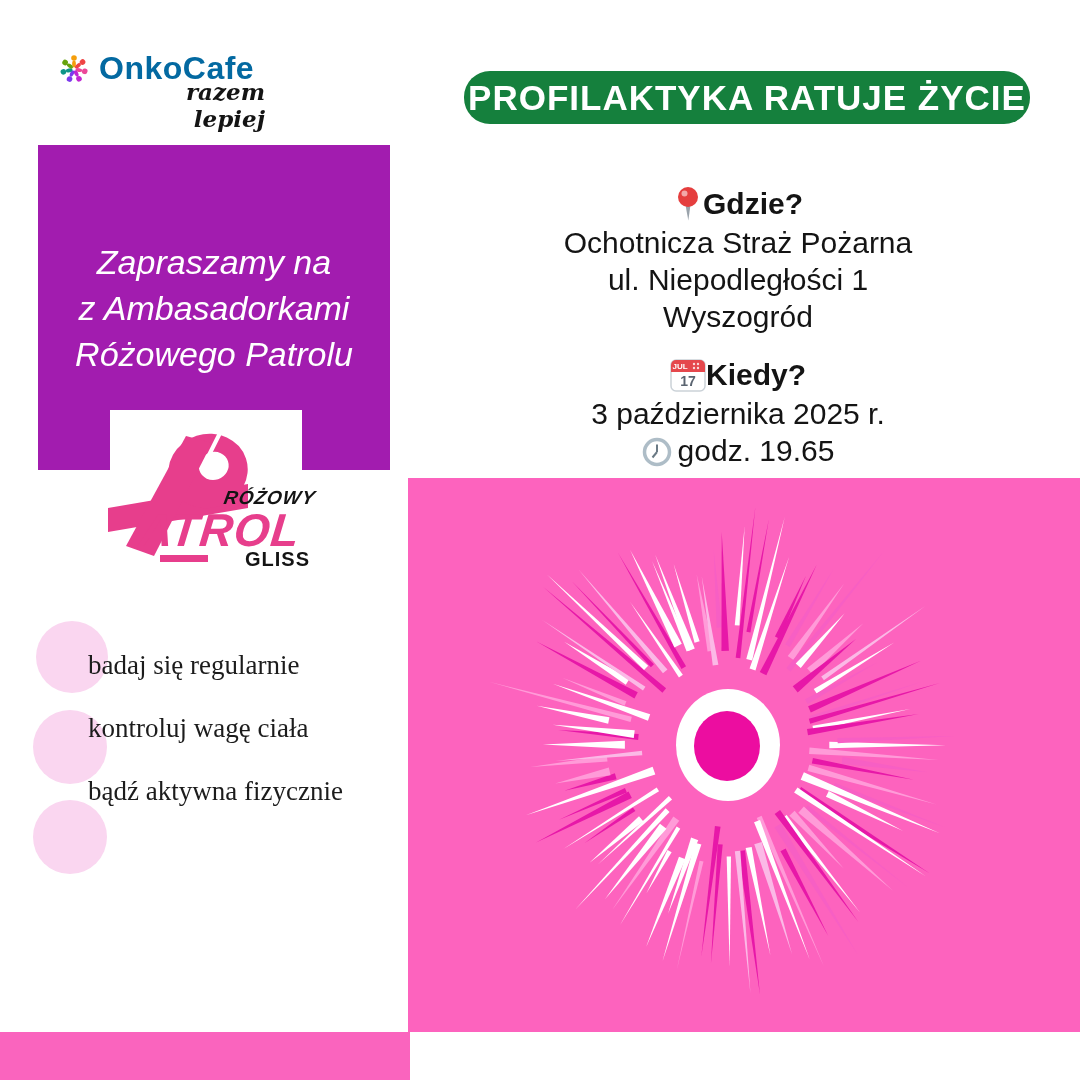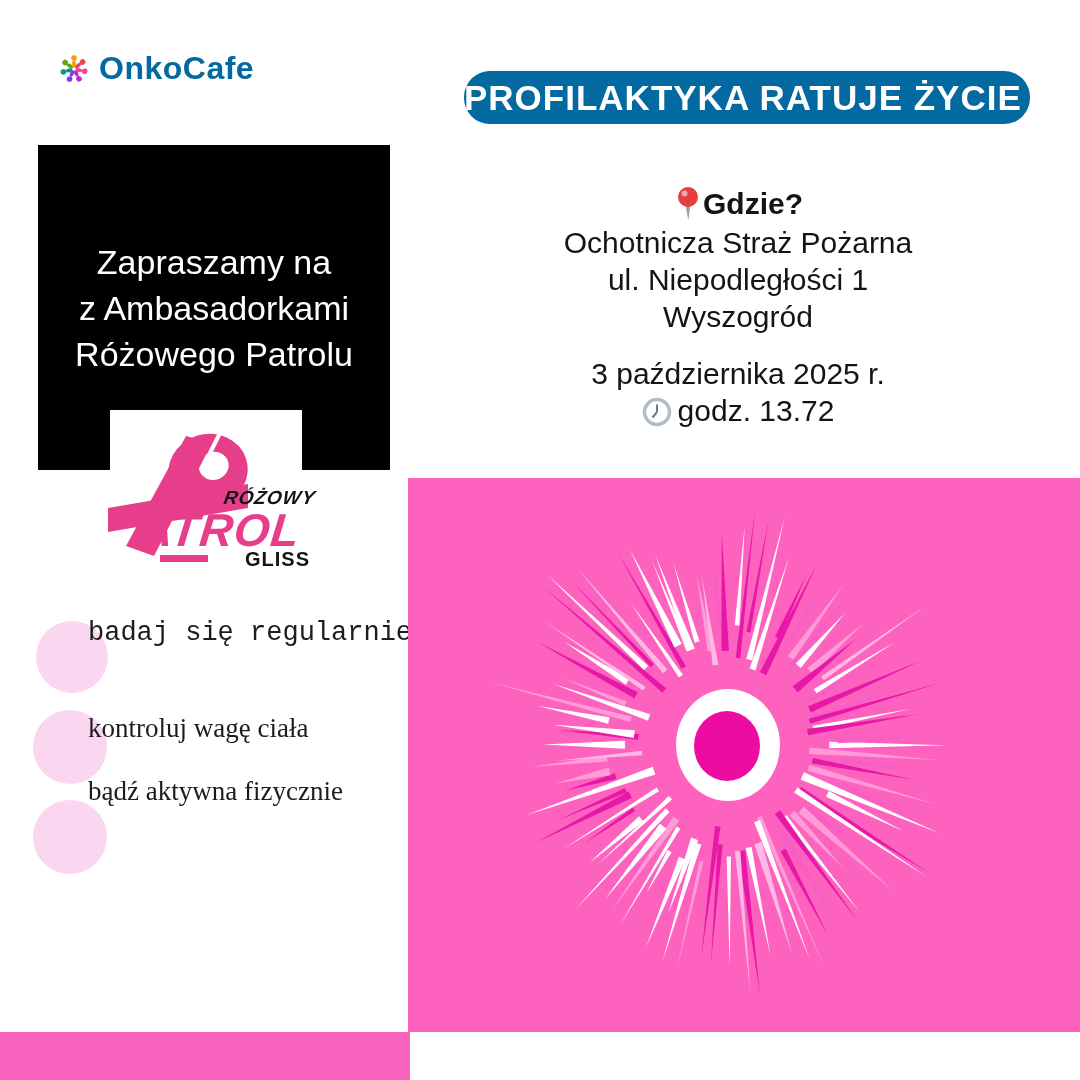--- a/index.html
+++ b/index.html
@@ -6,27 +6,27 @@
   .poster{position:relative;width:1080px;height:1080px;background:#ffffff;overflow:hidden;
           font-family:"Liberation Sans",sans-serif;color:#141414;}
   .abs{position:absolute;}
 
   
   .brand-name{font-size:32px;font-weight:800;color:#0369a1;letter-spacing:.5px;}
   .brand-tagline{font-family:"DejaVu Serif",serif;font-style:italic;font-weight:700;
                  font-size:23px;color:#141414;text-align:right;}
 
   
-  .banner{left:464px;top:71px;width:566px;height:53px;background:#0369a1;border-radius:26px;
-          display:flex;align-items:center;}
+  .banner{left:464px;top:71px;width:566px;height:53px;background:#15803d;border-radius:26px;
+          display:flex;align-items:center;justify-content:center;}
   .banner span{color:#ffffff;font-size:35px;font-weight:600;letter-spacing:1px;white-space:nowrap;}
 
   
-  .invite{left:38px;top:145px;width:352px;height:325px;background:#000000;
-          display:flex;flex-direction:column;align-items:center;justify-content:center;}
+  .invite{left:38px;top:145px;width:352px;height:325px;background:#a21caf;
+          display:flex;flex-direction:column;align-items:center;justify-content:center;font-style:italic;}
   .invite .line{color:#ffffff;font-size:34px;line-height:46px;text-align:center;white-space:nowrap;}
   .invite .bold{font-weight:700;}
   .notch{left:110px;top:410px;width:192px;height:61px;background:#ffffff;}
 
   
   .rozowy{left:224px;top:487px;font-size:19px;font-weight:800;font-style:italic;
           letter-spacing:1px;color:#141414;transform:skewX(-10deg);}
   .atrol{left:140px;top:503px;font-size:46px;font-weight:800;font-style:italic;
          letter-spacing:1px;color:#E73E8C;transform:skewX(-6deg);}
   .gliss{left:245px;top:548px;font-size:20px;font-weight:800;letter-spacing:1px;color:#141414;}
@@ -80,20 +80,21 @@
           <circle cx="17" cy="6" r="2.8" fill="#0D9488"></circle>
           <ellipse cx="17" cy="12" rx="1.9" ry="3.4" fill="#0D9488"></ellipse>
         </g>
       <g transform="rotate(306 17 17)">
           <circle cx="17" cy="6" r="2.8" fill="#65A30D"></circle>
           <ellipse cx="17" cy="12" rx="1.9" ry="3.4" fill="#65A30D"></ellipse>
         </g>
     </g>
   </svg>
   <div class="abs brand-name" style="left:99px;top:50px;">OnkoCafe</div>
+  <div class="abs brand-tagline" style="left:117px;top:78px;width:148px;">razem lepiej</div>
 
   <div class="abs banner">
     <span>PROFILAKTYKA RATUJE ŻYCIE</span>
   </div>
 
   <div class="abs invite">
     <div class="line">Zapraszamy na</div>
     <div class="line">z Ambasadorkami</div>
     <div class="line">Różowego Patrolu</div>
   </div>
@@ -109,44 +110,57 @@
     <line x1="112" y1="5" x2="95" y2="39" stroke="#ffffff" stroke-width="4"></line>
   </svg>
   <div class="abs rozowy">RÓŻOWY</div>
   <div class="abs atrol">ATROL</div>
   <div class="abs gliss-dash"></div>
   <div class="abs gliss">GLISS</div>
 
   <div class="abs dot" style="left:36px;top:621px;width:72px;height:72px;"></div>
   <div class="abs dot" style="left:33px;top:710px;width:74px;height:74px;"></div>
   <div class="abs dot" style="left:33px;top:800px;width:74px;height:74px;"></div>
-  <div class="abs tip" style="top:616px;font-family:Liberation Mono, monospace;">badaj się regularnie</div>
+  <div class="abs tip" style="top:648px;">badaj się regularnie</div>
   <div class="abs tip" style="top:774px;">bądź aktywna fizycznie</div>
   <div class="abs tip" style="top:711px;">kontroluj wagę ciała</div>
 
   <div class="abs details">
     <div class="d-head">
       <svg class="inline-ic" width="30" height="36" viewBox="0 0 30 36">
         <polygon points="12.5,19 17.5,19 15.3,34.5" fill="#9AA3AB"></polygon>
         <circle cx="15" cy="11" r="10" fill="#E53E3E"></circle>
         <circle cx="11.5" cy="7.5" r="3" fill="#ffffff" opacity="0.55"></circle>
       </svg>
       <span>Gdzie?</span>
     </div>
     <div class="d-line">Ochotnicza Straż Pożarna</div>
     <div class="d-line">ul. Niepodległości 1</div>
     <div class="d-line">Wyszogród</div>
     <div class="d-gap"></div>
+    <div class="d-head">
+      <svg class="inline-ic" width="36" height="34" viewBox="0 0 36 34">
+        <rect x="1" y="2" width="34" height="31" rx="5" fill="#ffffff" stroke="#CBD2D8" stroke-width="1.5"></rect>
+        <path d="M1,7 a5,5 0 0 1 5,-5 h24 a5,5 0 0 1 5,5 v7 h-34 z" fill="#E5484D"></path>
+        <text x="10" y="11" font-size="8" font-weight="bold" fill="#ffffff" text-anchor="middle" font-family="Liberation Sans, sans-serif">JUL</text>
+        <circle cx="24" cy="6" r="1.2" fill="#ffffff" opacity="0.8"></circle>
+          <circle cx="28" cy="6" r="1.2" fill="#ffffff" opacity="0.8"></circle>
+        <circle cx="24" cy="10" r="1.2" fill="#ffffff" opacity="0.8"></circle>
+          <circle cx="28" cy="10" r="1.2" fill="#ffffff" opacity="0.8"></circle>
+        <text x="18" y="28" font-size="14" font-weight="bold" fill="#5A6470" text-anchor="middle" font-family="Liberation Sans, sans-serif">17</text>
+      </svg>
+      <span>Kiedy?</span>
+    </div>
     <div class="d-line">3 października 2025 r.</div>
     <div class="d-line">
       <svg class="inline-ic" width="30" height="30" viewBox="0 0 30 30" style="margin-right:6px;margin-bottom:3px;">
         <circle cx="15" cy="15" r="12.5" fill="#ffffff" stroke="#AEBDC7" stroke-width="3.5"></circle>
         <line x1="15" y1="15" x2="15" y2="7.5" stroke="#6B7A85" stroke-width="2"></line>
         <line x1="15" y1="15" x2="10.5" y2="20.5" stroke="#6B7A85" stroke-width="2"></line>
-      </svg><span>godz. 13.72</span>
+      </svg><span>godz. 19.65</span>
     </div>
   </div>
 
   <div class="abs art">
     <svg width="672" height="554" viewBox="0 0 672 554">
       <g id="burst-rays">
           <polygon points="421.3153243910396,270.36878434314775 421.31991056324847,263.7720923390611 537.9062624178639,267.15149345220675" fill="#FFFFFF"></polygon>
           <polygon points="401.0828824544902,276.0774421205398 401.55352416624083,269.42001624928434 530.6283093911023,281.8902098186295" fill="#FF9BD8"></polygon>
           <polygon points="433.59242811116405,285.9808990989822 434.5303941995036,279.0955801556617 519.6934737413453,294.2036354414352" fill="#F75FC4"></polygon>
           <polygon points="403.8701659490887,285.5757215626416 404.92377105017863,279.931174676622 505.81197880351306,301.68346577045565" fill="#E718A8"></polygon>

